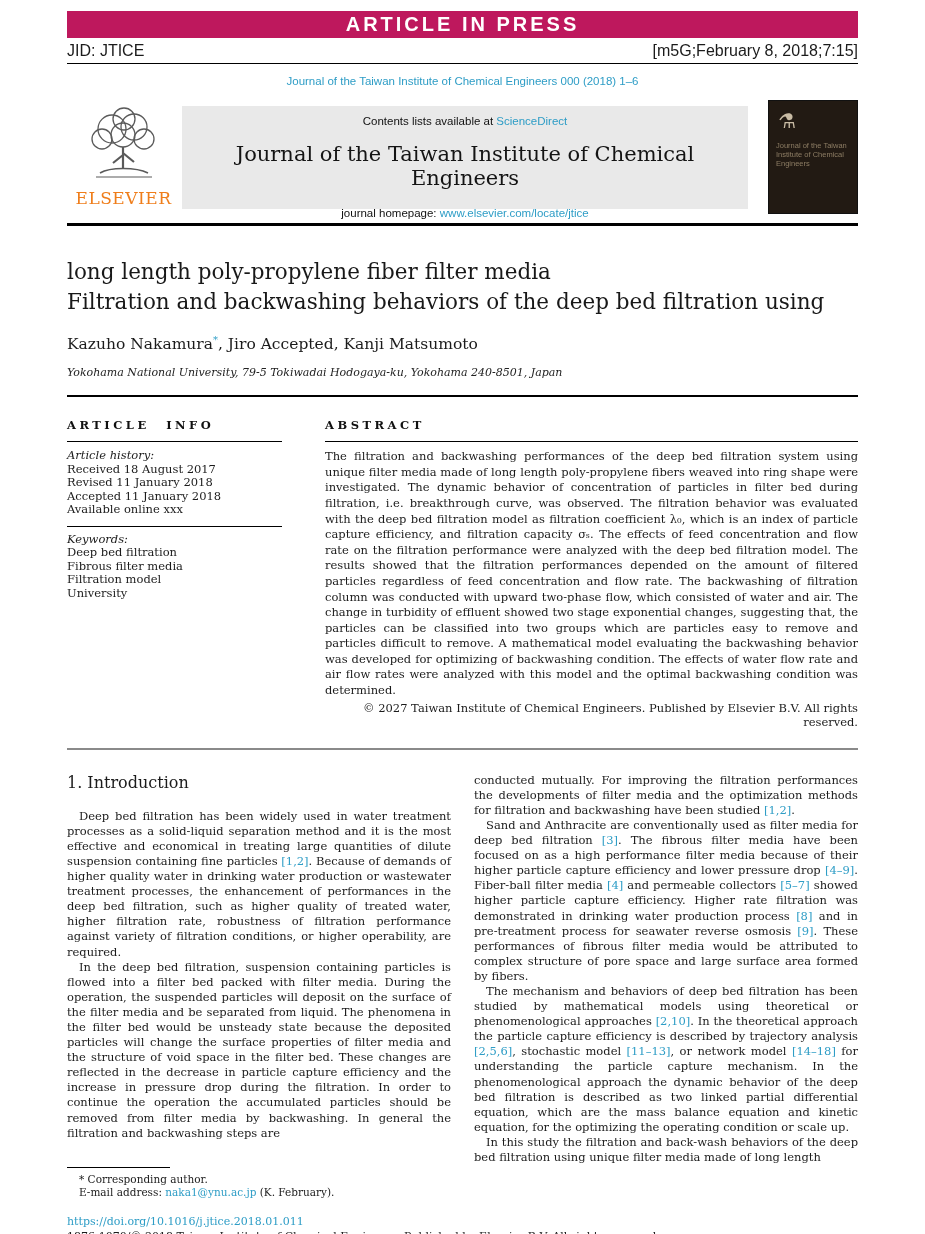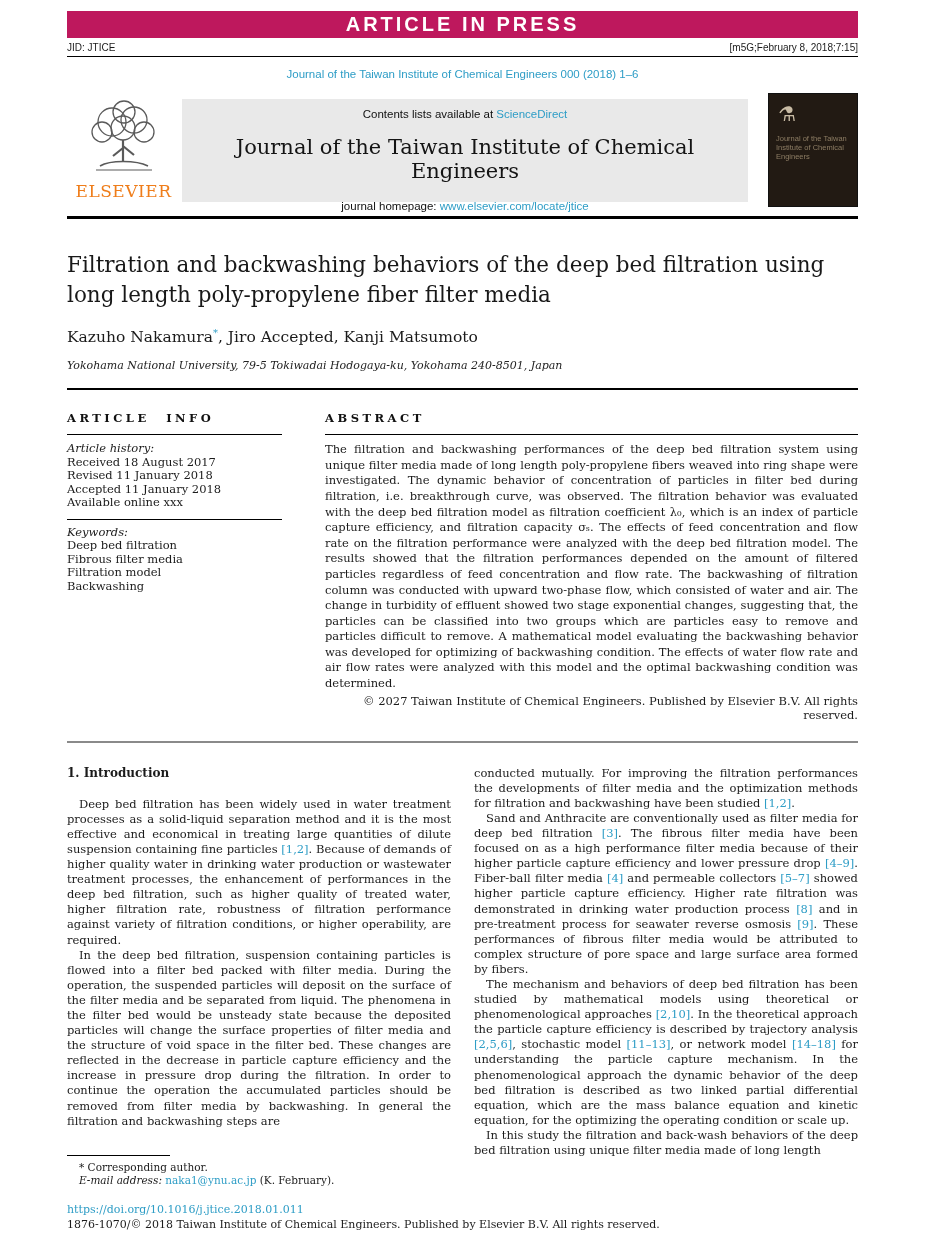--- a/index.html
+++ b/index.html
@@ -13,21 +13,21 @@
 
   
   .press-bar {
     margin-top:11px; height:27px; background:#be185d;
     color:#fff; text-align:center;
     font-family:"Liberation Sans", sans-serif; font-weight:bold;
     font-size:20px; letter-spacing:3px; line-height:27px;
   }
   .jid-row {
     display:flex; justify-content:space-between; align-items:flex-end;
-    font-family:"Liberation Sans", sans-serif; font-size:10px;
+    font-family:"Liberation Sans", sans-serif; font-size:16px;
     padding:4px 0 3px 0; border-bottom:1px solid #000;
   }
   .journal-ref {
     text-align:center; margin-top:11px;
     font-family:"Liberation Sans", sans-serif; font-size:11.5px;
   }
   .journal-ref a { color:var(--link); text-decoration:none; cursor:pointer; }
 
   
   .header-band { display:flex; margin-top:13px; align-items:center; }
@@ -82,31 +82,31 @@
   .info-sep { border:none; border-top:1.2px solid #000; margin:9px 0 6px 0; }
   .abstract-col { flex:1; }
   .abstract-text { font-size:11.5px; line-height:15.6px; text-align:justify; margin-top:0; }
   .copyright-line { font-size:11.5px; text-align:right; margin-top:2px; }
   .gray-rule { height:2px; background:#8a8a8a; margin-top:19px; }
 
   
   .body-row { display:flex; margin-top:23px; }
   .body-col { width:384px; }
   .body-col.left { margin-right:23px; }
-  .sec-heading { font-size:12px; font-weight:bold; margin-bottom:17px; }
+  .sec-heading { font-size:16px; font-weight:normal; margin-bottom:17px; }
   .para { font-size:11.5px; line-height:15.1px; text-align:justify; color:#1b1b1b; }
   .para.indent { text-indent:12px; }
   .cite { color:var(--link); }
 
   
   .footnote { margin-top:26px; }
   .footnote-rule { width:103px; border:none; border-top:1px solid #000; margin:0 0 5px 0; }
   .footnote .line { font-size:10.5px; line-height:13.5px; padding-left:12px; }
   .footnote .star { color:#1b1b1b; }
-  .footnote .lbl { font-style:italic; }
+  .footnote .lbl { }
   .footnote a { color:var(--link); text-decoration:none; cursor:pointer; }
 
   
   .doi-block { margin-top:14px; font-size:11px; line-height:15px; }
   .doi-block a { color:var(--link); text-decoration:none; cursor:pointer; }
   .issn-line { font-size:11px; }
 </style>
 </head>
 <body>
 
@@ -152,22 +152,22 @@
       </div>
       <div class="cover-thumb">
         <div class="cover-flask">⚗</div>
         <div class="cover-caption">Journal of the Taiwan Institute of Chemical Engineers</div>
       </div>
     </div>
 
     <div class="thick-rule"></div>
 
     <div class="article-title">
+      <div>long length poly-propylene fiber filter media</div>
       <div>Filtration and backwashing behaviors of the deep bed filtration using</div>
-      <div>long length poly-propylene fiber filter media</div>
     </div>
     <div class="authors">
       <span>Kazuho Nakamura</span><sup>*</sup><span>, Jiro Accepted, Kanji Matsumoto</span>
     </div>
     <div class="affiliation">Yokohama National University, 79-5 Tokiwadai Hodogaya-ku, Yokohama 240-8501, Japan</div>
 
     <div class="mid-rule"></div>
 
     <div class="info-row">
       <div class="info-col">
@@ -176,21 +176,21 @@
         <div class="entry lbl">Article history:</div>
         <div class="entry">Received 18 August 2017</div>
         <div class="entry">Revised 11 January 2018</div>
         <div class="entry">Accepted 11 January 2018</div>
         <div class="entry">Available online xxx</div>
         <hr class="info-sep">
         <div class="entry lbl">Keywords:</div>
         <div class="entry">Deep bed filtration</div>
         <div class="entry">Fibrous filter media</div>
         <div class="entry">Filtration model</div>
-        <div class="entry">Backwashing</div>
+        <div class="entry">University</div>
       </div>
       <div class="abstract-col">
         <div class="col-heading">ABSTRACT</div>
         <hr class="head-rule">
         <div class="abstract-text">The filtration and backwashing performances of the deep bed filtration system using unique filter media made of long length poly-propylene fibers weaved into ring shape were investigated. The dynamic behavior of concentration of particles in filter bed during filtration, i.e. breakthrough curve, was observed. The filtration behavior was evaluated with the deep bed filtration model as filtration coefficient λ₀, which is an index of particle capture efficiency, and filtration capacity σₛ. The effects of feed concentration and flow rate on the filtration performance were analyzed with the deep bed filtration model. The results showed that the filtration performances depended on the amount of filtered particles regardless of feed concentration and flow rate. The backwashing of filtration column was conducted with upward two-phase flow, which consisted of water and air. The change in turbidity of effluent showed two stage exponential changes, suggesting that, the particles can be classified into two groups which are particles easy to remove and particles difficult to remove. A mathematical model evaluating the backwashing behavior was developed for optimizing of backwashing condition. The effects of water flow rate and air flow rates were analyzed with this model and the optimal backwashing condition was determined.</div>
         <div class="copyright-line">© 2027 Taiwan Institute of Chemical Engineers. Published by Elsevier B.V. All rights reserved.</div>
       </div>
     </div>
 
     <div class="gray-rule"></div>

